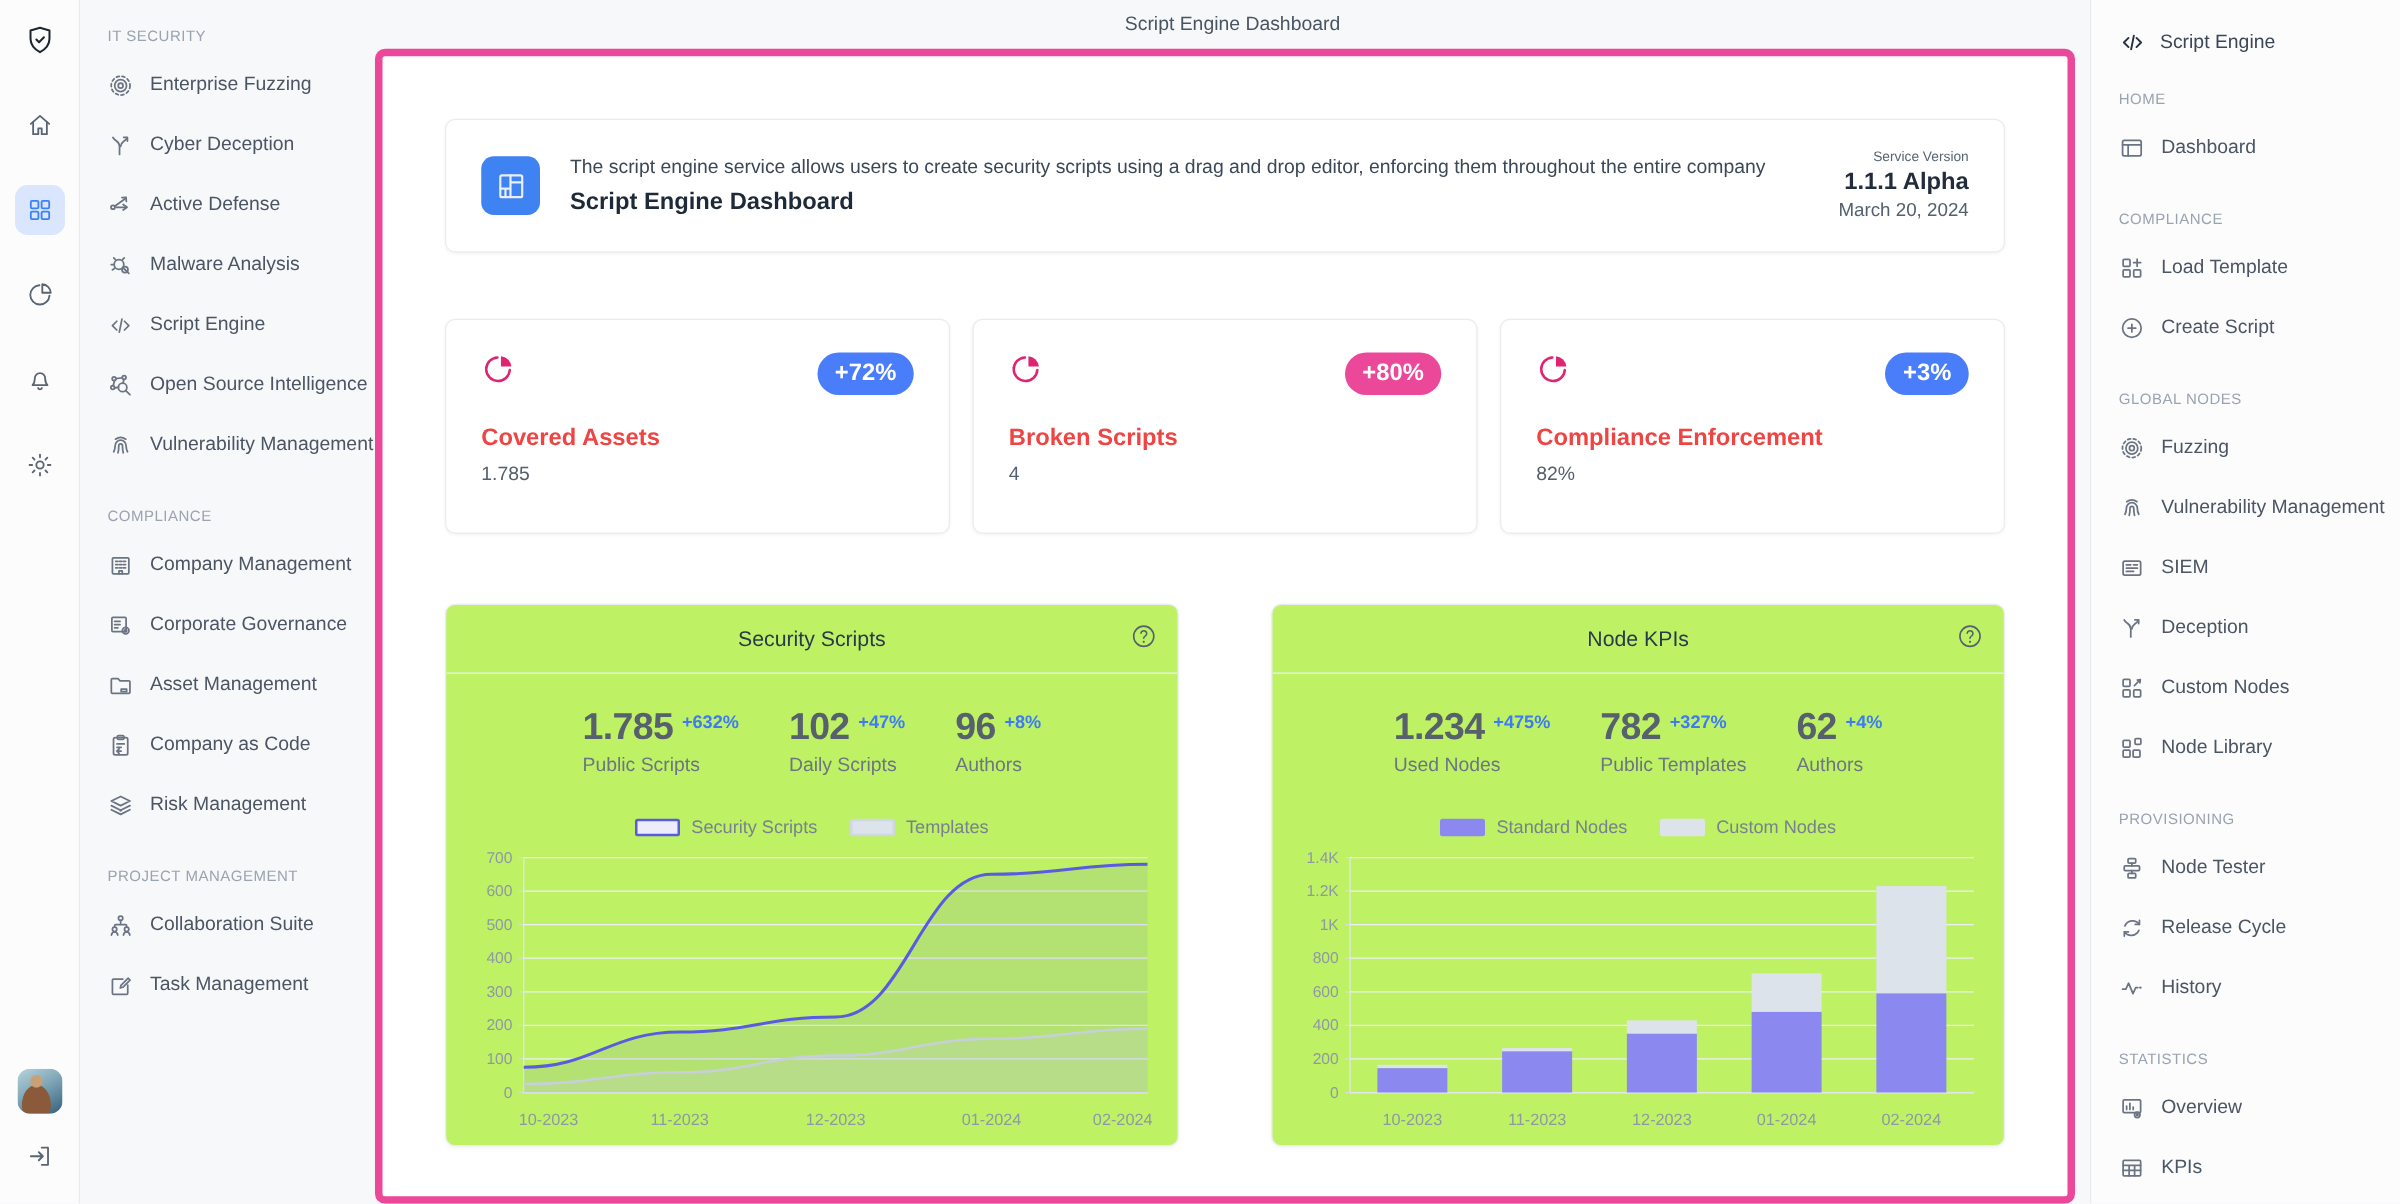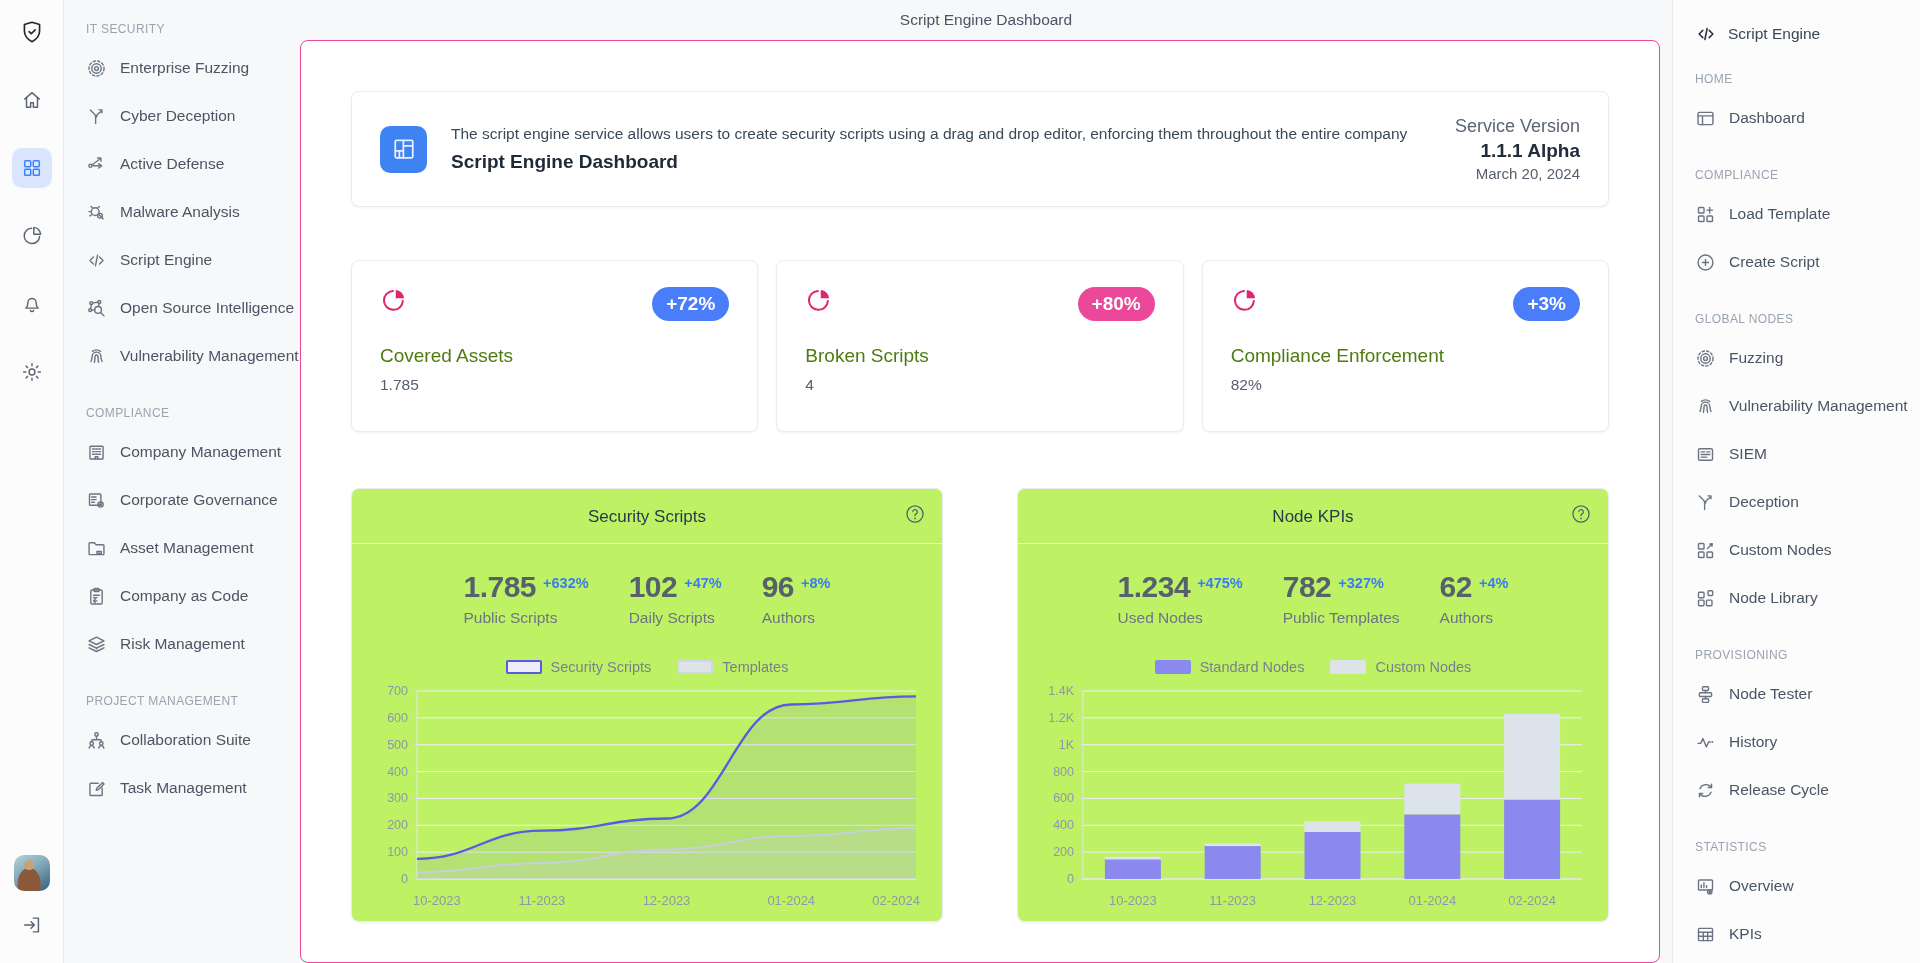--- a/index.html
+++ b/index.html
@@ -30,45 +30,45 @@
   .sidebar .section-title:first-child, .rightbar .rb-sections .section-title:first-child { margin-top:0; }
   .nav-item { display:flex; align-items:center; gap:13px; height:48px; cursor:pointer;
     color:#4b5563; font-size:15.5px; white-space:nowrap; }
   .nav-item .nicon { width:21px; height:21px; color:#6b7483; flex:0 0 21px; display:flex; }
   .nav-item .nicon svg { width:21px; height:21px; }
 
   
   .main { flex:1; display:flex; flex-direction:column; min-width:0; }
   .main-header { height:57px; display:flex; align-items:center; justify-content:center; }
   .main-header h1 { font-size:15.5px; font-weight:400; color:#4a5564; }
-  .panel { flex:1; background:#fff; border:1px solid #ec4899; border-radius:8px;
+  .panel { flex:1; background:#fff; border:6px solid #ec4899; border-radius:8px;
     margin:0 12px 0 0; padding:50px 50px 40px; box-shadow:0 1px 2px rgba(16,24,40,.04); }
 
   .info-card { display:flex; align-items:center; gap:24px; background:#fff; border:1px solid #eaecf0;
     border-radius:8px; padding:24px 28px; box-shadow:0 1px 3px rgba(16,24,40,.05); }
   .app-icon { width:47px; height:47px; border-radius:10px; background:#3f82f1; color:#e8efff;
     display:flex; align-items:center; justify-content:center; flex:0 0 47px; }
   .app-icon svg { width:30px; height:30px; }
   .info-text { flex:1; }
   .info-text p { font-size:15.5px; color:#3c4856; }
   .info-text h2 { font-size:19px; color:#1f2a38; margin-top:8px; }
   .info-version { text-align:right; }
-  .v-label { font-size:18px; color:#5a6573; }
+  .v-label { font-size:11px; color:#5a6573; }
   .v-value { font-size:19px; font-weight:700; color:#222c3a; margin-top:3px; }
   .v-date { font-size:15px; color:#55606e; margin-top:3px; }
 
   .stats-grid { display:grid; grid-template-columns:repeat(3,1fr); gap:18px; margin-top:53px; }
   .stat-card { background:#fff; border:1px solid #eaecf0; border-radius:8px; padding:26px 28px;
     height:172px; box-shadow:0 1px 3px rgba(16,24,40,.05); }
   .stat-top { display:flex; align-items:flex-start; justify-content:space-between; }
   .stat-top .picon { width:27px; height:27px; color:#e02570; }
   .stat-top .picon svg { width:27px; height:27px; }
   .stat-badge { background:#4a7dfa; color:#fff; font-size:19px; font-weight:700;
     padding:6px 14px; border-radius:999px; }
-  .stat-title { font-size:19px; color:#4d7c0f; font-weight:400; margin-top:24px; }
+  .stat-title { font-size:19px; color:#ef4444; font-weight:700; margin-top:24px; }
   .stat-value { font-size:15.5px; color:#55606e; margin-top:9px; }
 
   .charts-grid { display:grid; grid-template-columns:1fr 1fr; gap:74px; margin-top:56px; }
   .chart-card { background:#bef264; border:1px solid #eaecf0; border-radius:8px;
     box-shadow:0 1px 3px rgba(16,24,40,.05); height:434px; overflow:hidden; }
   .chart-head { position:relative; padding:18px 0 16px; border-bottom:1px solid #eef0f3; }
   .chart-head h3 { text-align:center; font-size:17px; font-weight:400; color:#2b3a4b; }
   .help-btn { position:absolute; right:16px; top:14px; width:22px; height:22px; border:none;
     background:transparent; color:#55606e; cursor:pointer; padding:0; }
   .help-btn svg { width:22px; height:22px; }
@@ -655,34 +655,34 @@
               <rect x="5" y="10" width="14" height="4.2" rx="1"></rect>
               <rect x="8.5" y="16.8" width="7" height="4.2" rx="1"></rect>
               <path d="M12 7.4V10M12 14.2v2.6"></path>
             </svg>
           </span>
           <span>Node Tester</span>
         </div>
         <div class="nav-item">
           <span class="nicon">
             <svg viewBox="0 0 24 24" fill="none" stroke="currentColor" stroke-width="1.6" stroke-linecap="round" stroke-linejoin="round">
+              <path d="M18.8 8.6A7.6 7.6 0 0 0 5.6 9.9M5.2 15.4a7.6 7.6 0 0 0 13.2-1.3"></path>
+              <path d="M18.9 4.8v3.8h-3.8M5.1 19.2v-3.8h3.8"></path>
+            </svg>
+          </span>
+          <span>Release Cycle</span>
+        </div>
+        <div class="nav-item">
+          <span class="nicon">
+            <svg viewBox="0 0 24 24" fill="none" stroke="currentColor" stroke-width="1.6" stroke-linecap="round" stroke-linejoin="round">
               <path d="M3.5 13h3L9 7.5l4 9.5 2.5-5.5h2"></path>
               <circle cx="19.8" cy="11.5" r="1.1" fill="currentColor" stroke="none"></circle>
             </svg>
           </span>
           <span>History</span>
-        </div>
-        <div class="nav-item">
-          <span class="nicon">
-            <svg viewBox="0 0 24 24" fill="none" stroke="currentColor" stroke-width="1.6" stroke-linecap="round" stroke-linejoin="round">
-              <path d="M18.8 8.6A7.6 7.6 0 0 0 5.6 9.9M5.2 15.4a7.6 7.6 0 0 0 13.2-1.3"></path>
-              <path d="M18.9 4.8v3.8h-3.8M5.1 19.2v-3.8h3.8"></path>
-            </svg>
-          </span>
-          <span>Release Cycle</span>
         </div>
         <div class="section-title">STATISTICS</div>
         <div class="nav-item">
           <span class="nicon">
             <svg viewBox="0 0 24 24" fill="none" stroke="currentColor" stroke-width="1.6" stroke-linecap="round" stroke-linejoin="round">
               <rect x="4" y="4.5" width="16" height="11.5" rx="1"></rect>
               <path d="M7.2 13.2v-3M10.2 13.2V7.6M13.2 13.2v-2.2"></path>
               <circle cx="16.9" cy="18.1" r="2.5"></circle>
               <circle cx="16.9" cy="18.1" r=".8"></circle>
             </svg>

